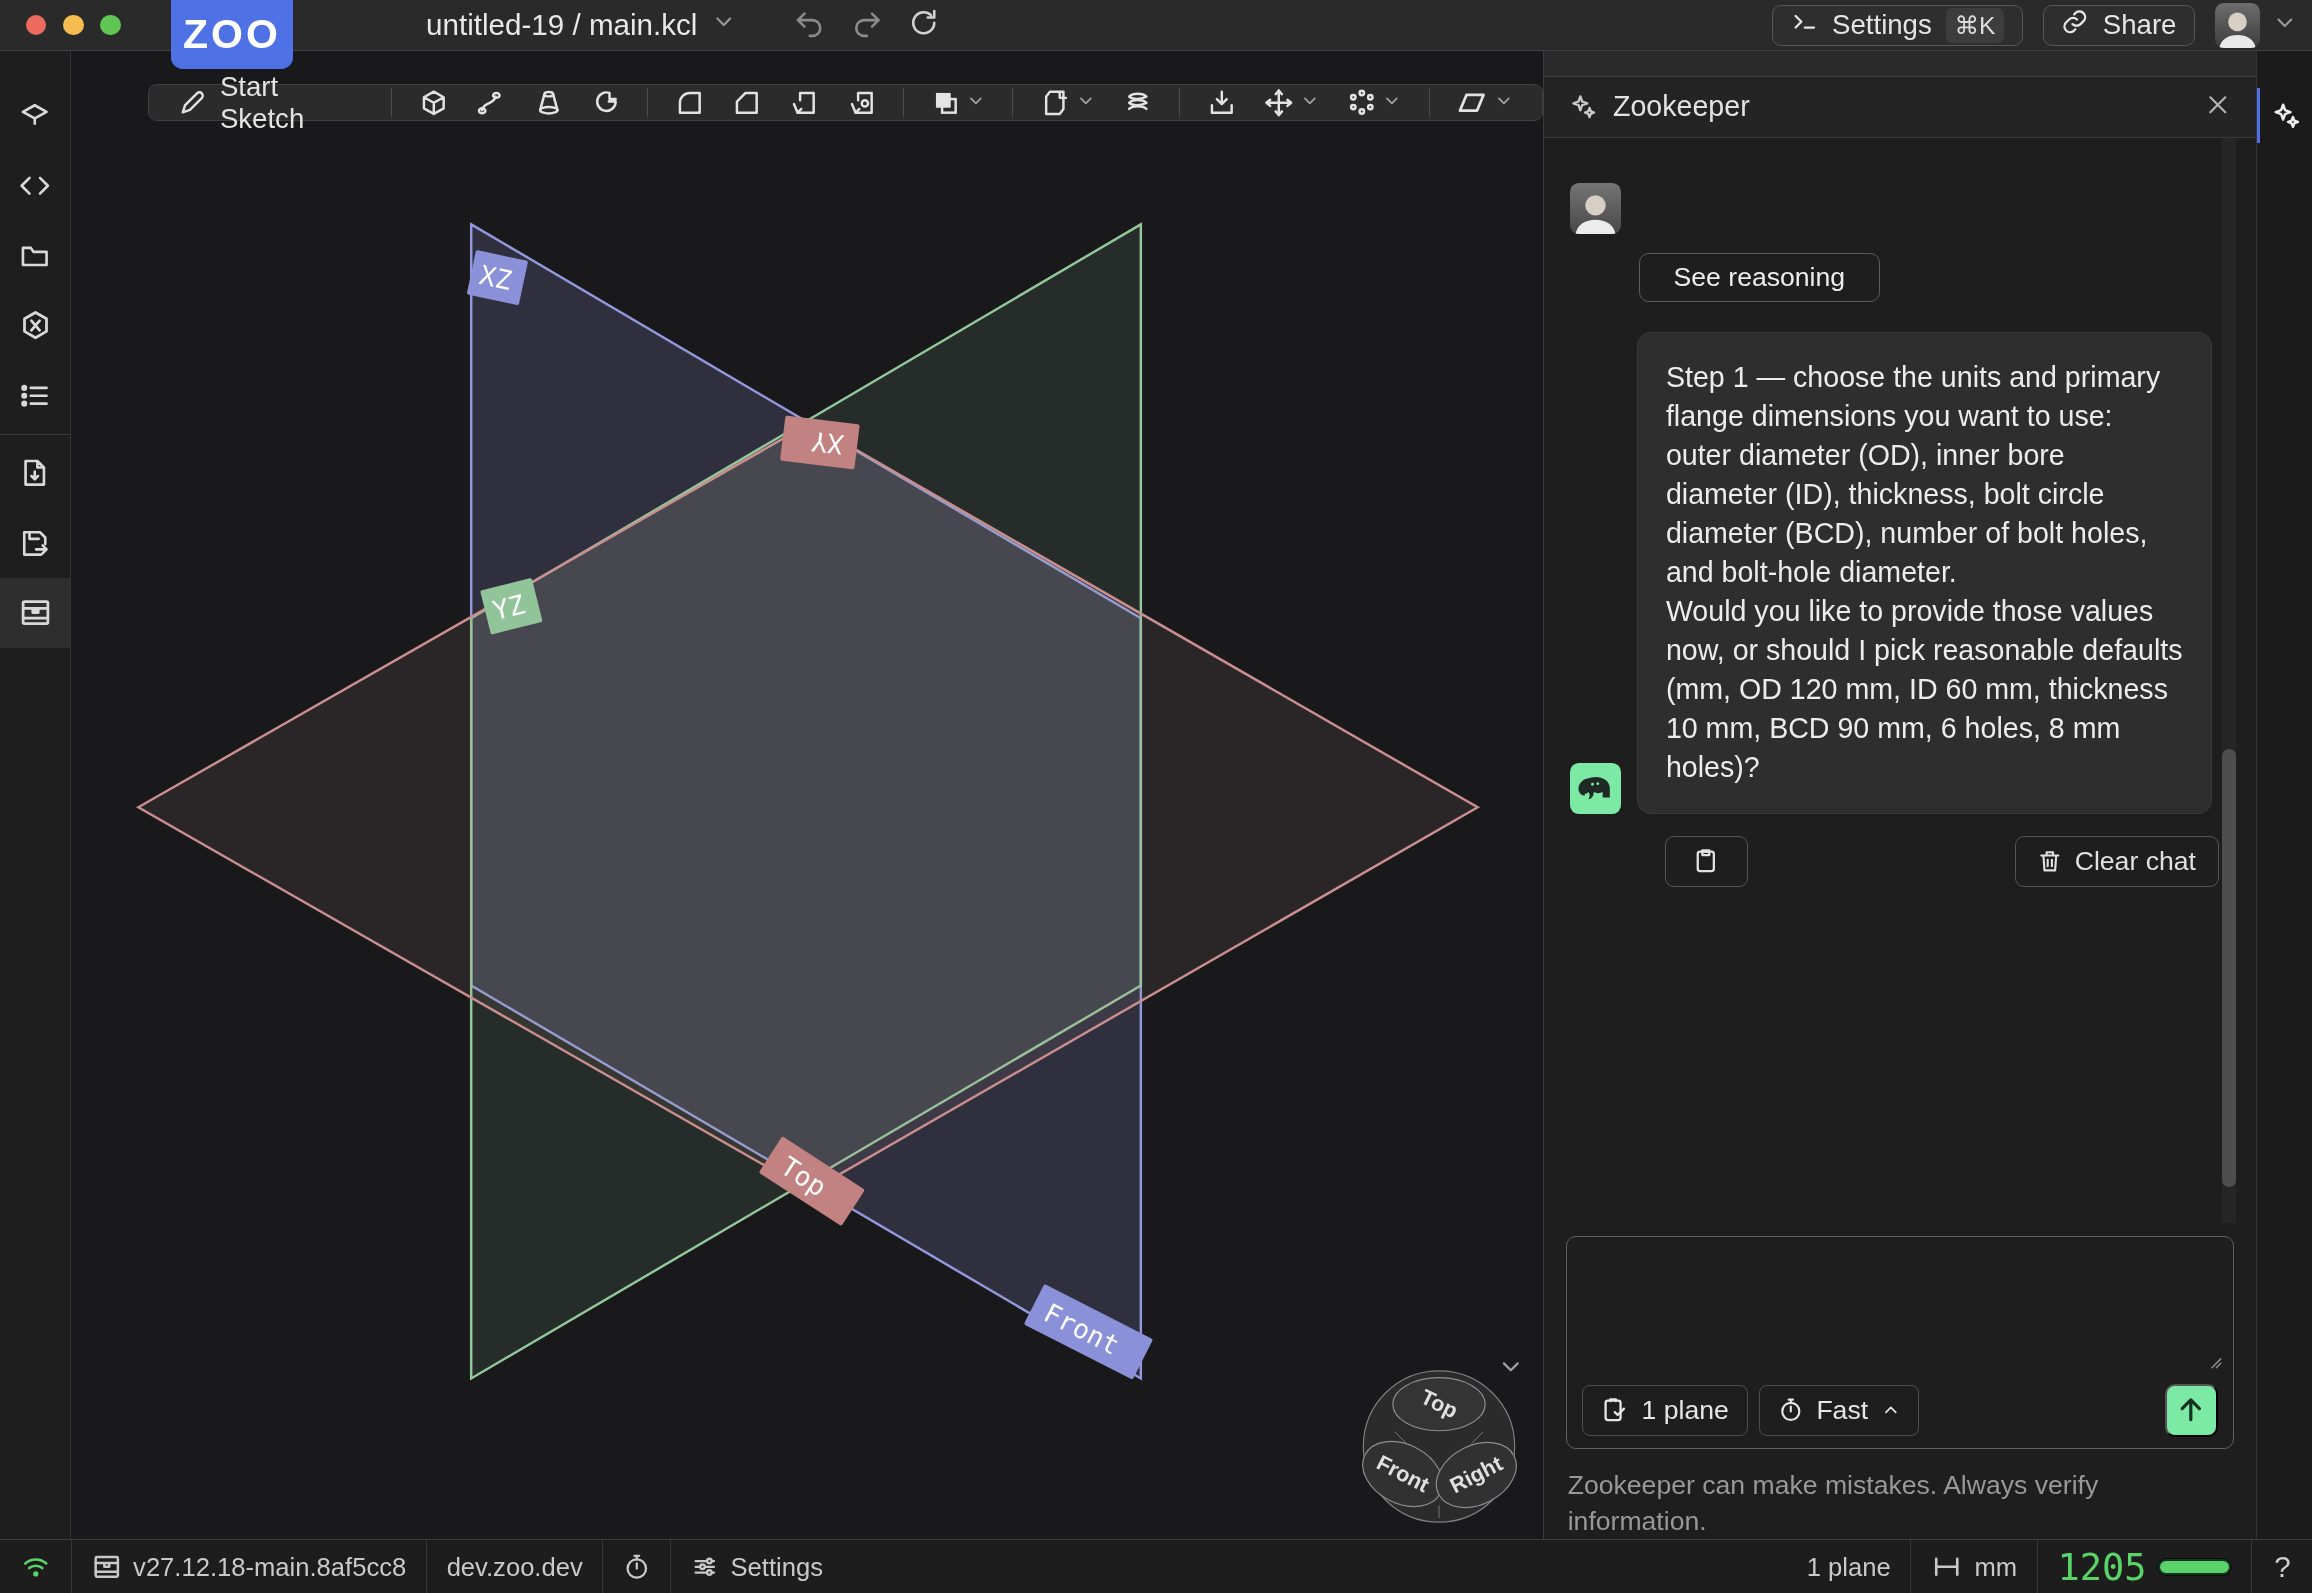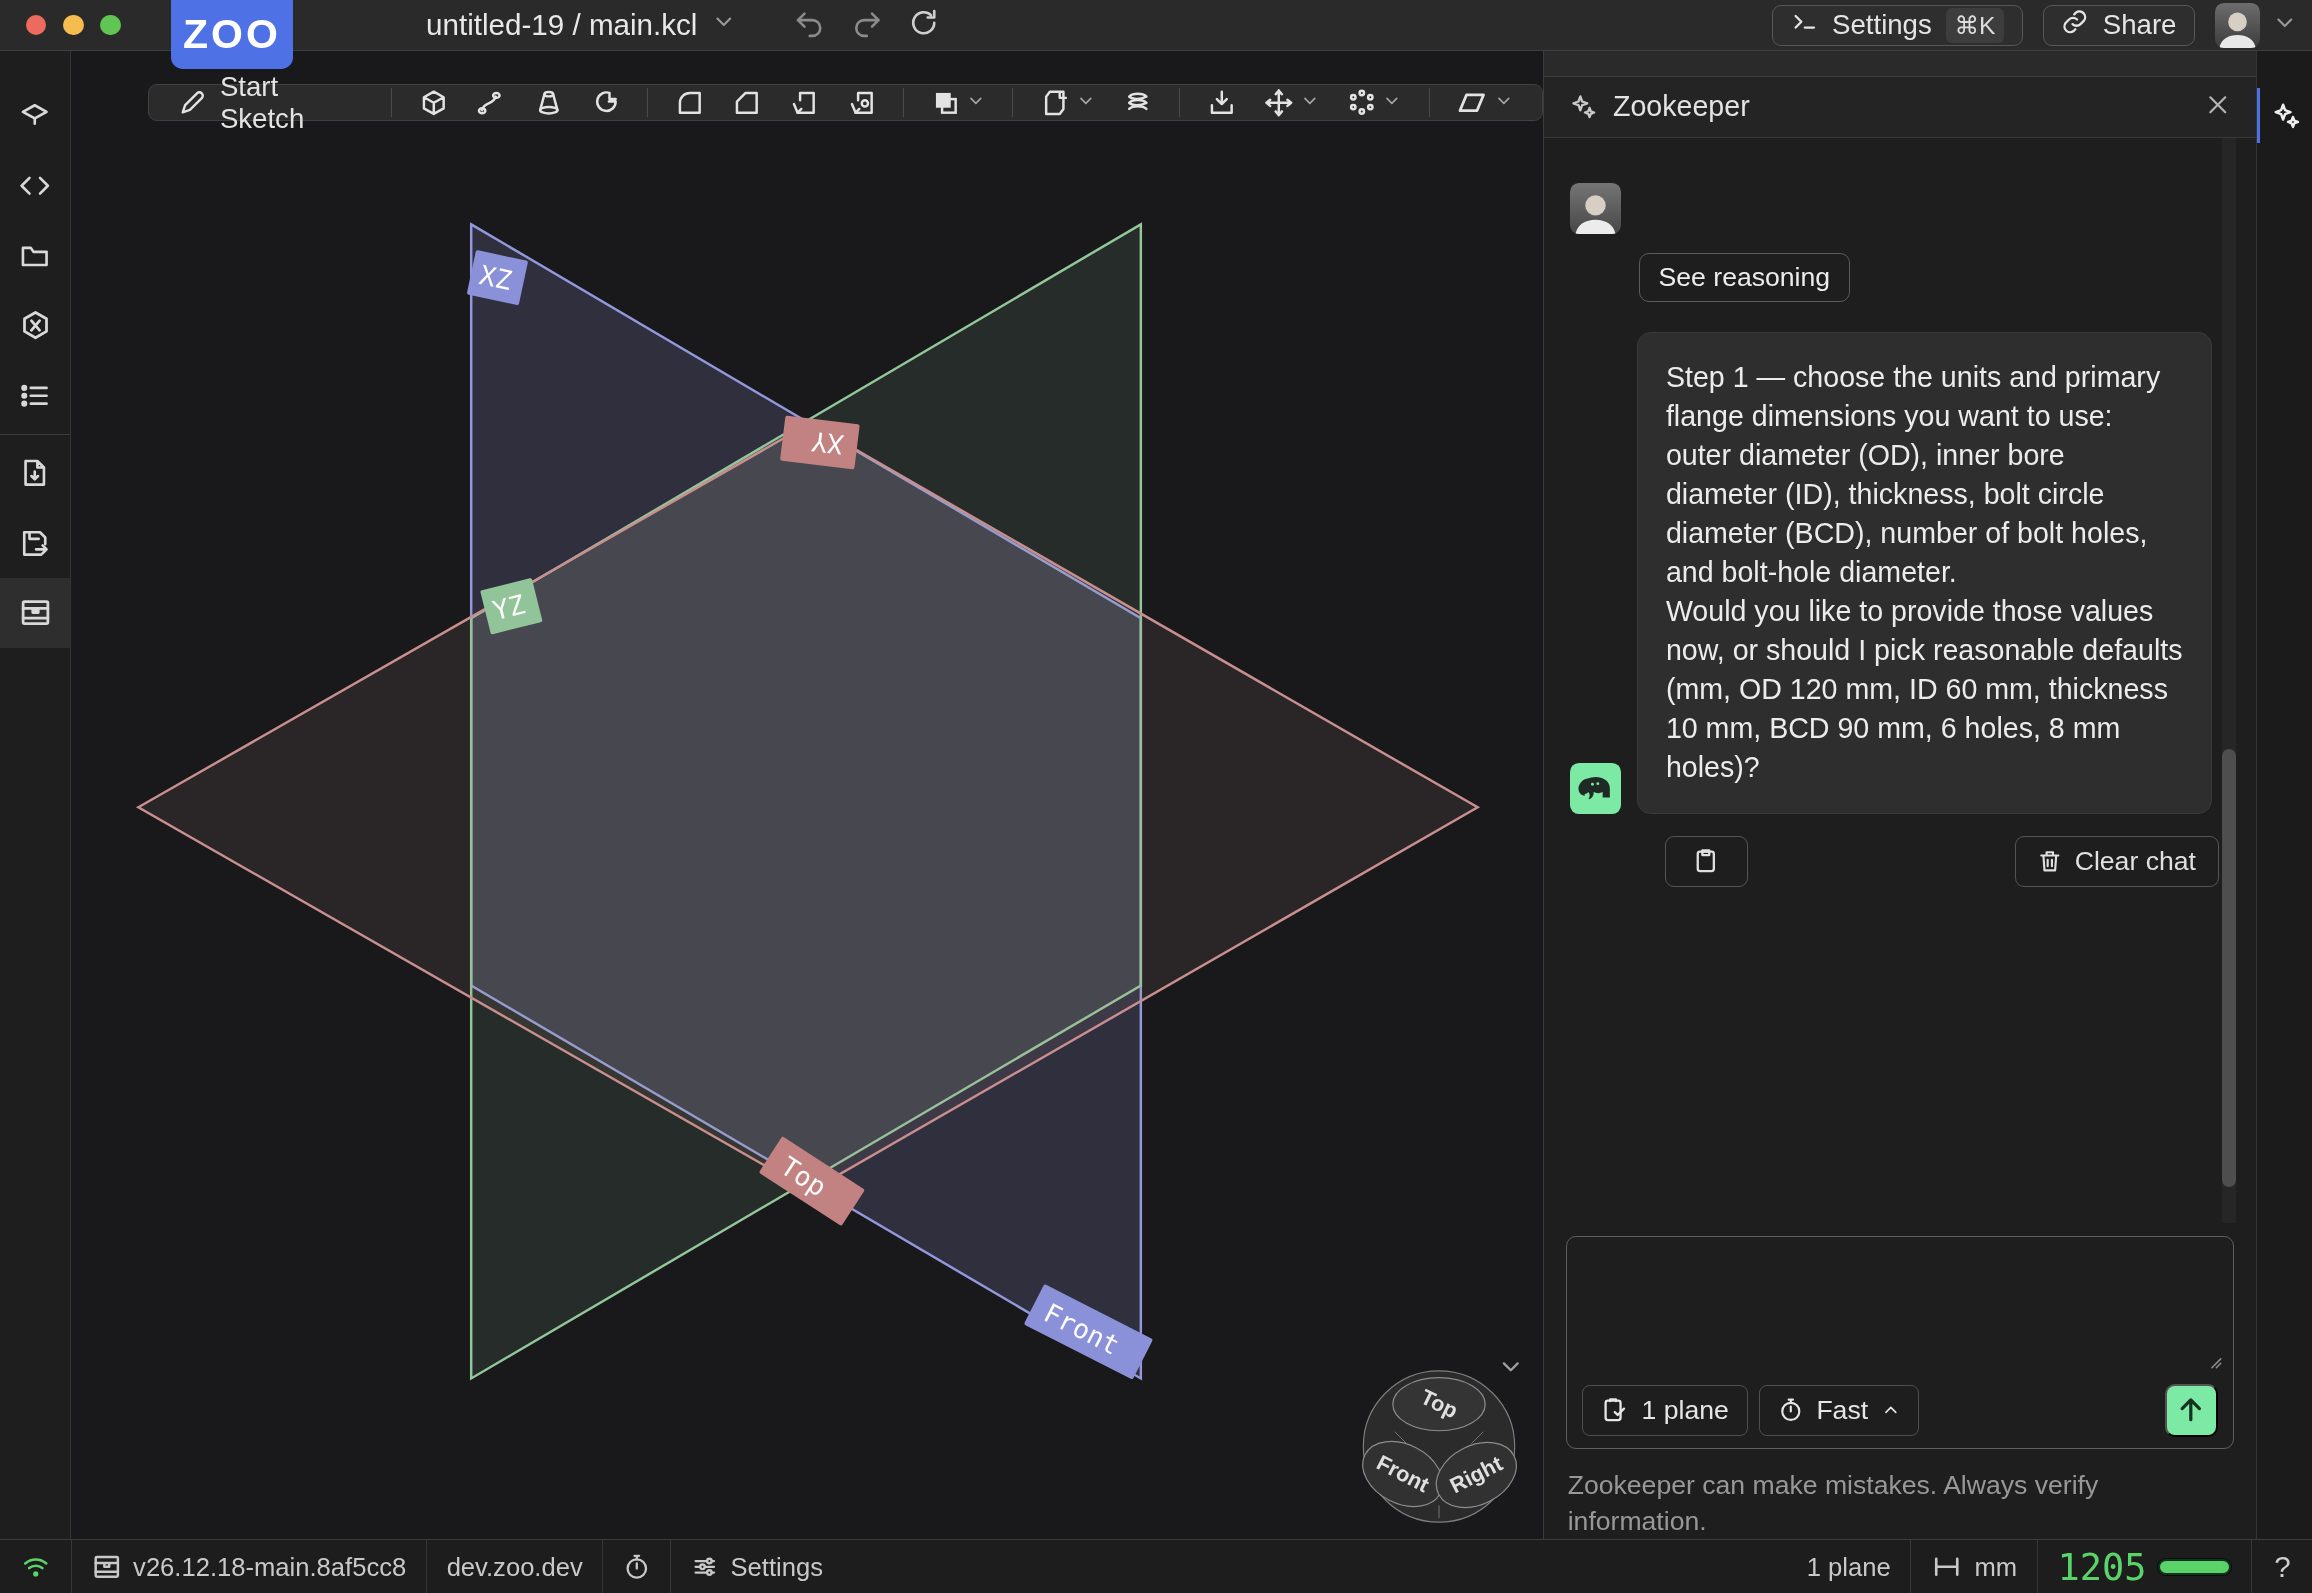--- a/index.html
+++ b/index.html
@@ -62,21 +62,21 @@
   .close-x { color:#b5b5b5; }
 
   .messages { position:relative; flex:1; padding:45px 0 0 25.6px; overflow:hidden; }
   .bubble { background:#2e2e2e; border:1px solid #3b3b3b; border-radius:13.8px; padding:25.6px 27.6px;
     font-size:28.6px; line-height:39px; color:#ececec; white-space:pre-wrap; }
   .user-row { display:flex; align-items:flex-end; gap:17.7px; }
   .user-bubble { width:556px; }
   .msg-avatar { width:51px; height:51px; border-radius:8.9px; flex:0 0 auto; }
   .user-avatar { background:linear-gradient(#757575,#474747); overflow:hidden; display:flex;
     align-items:flex-end; justify-content:center; }
-  .reason-btn { margin:19.7px 0 0 69px; height:49px; padding:0 19px; display:inline-flex; align-items:center;
+  .reason-btn { margin:19.7px 0 0 69px; height:49px; padding:0 34px; display:inline-flex; align-items:center;
     background:transparent; border:1.5px solid #5c5c5c; border-radius:9.9px; color:#ededed; font-size:26.6px; }
   .asst-row { display:flex; align-items:flex-end; gap:16.7px; margin-top:29.6px; }
   .zk-avatar { background:var(--mint); display:flex; align-items:center; justify-content:center; }
   .asst-bubble { width:575px; }
   .actions-row { margin:21.7px 0 0 95px; width:554px; display:flex; justify-content:space-between; }
   .icon-btn { height:51px; min-width:83px; padding:0 21.7px; border:1px solid #555; border-radius:9px;
     display:flex; align-items:center; justify-content:center; gap:11.8px; color:#e0e0e0; font-size:26.6px;
     background:transparent; }
   .chat-scroll { position:absolute; right:19.7px; top:0; bottom:0; width:14.8px; background:#262626; }
   .chat-thumb { position:absolute; left:0; width:14.8px; top:611px; height:438px; background:#4e4e4e; border-radius:7.9px; }
@@ -514,21 +514,21 @@
           <path d="M4 9.5a12 12 0 0 1 16 0M7 13a8 8 0 0 1 10 0"></path>
           <circle cx="12" cy="17.5" r="2" fill="currentColor" stroke="none"></circle>
         </svg>
     </div>
     <div class="sb-sep"></div>
     <div class="sb-cell">
       <svg class="ic" width="29.6" height="29.6" viewBox="0 0 24 24">
           <rect x="3" y="4" width="18" height="16" rx="1"></rect>
           <path d="M3 9h18M3 16h18M10 9h4v3h-4z"></path>
         </svg>
-      <span>v26.12.18-main.8af5cc8</span>
+      <span>v27.12.18-main.8af5cc8</span>
     </div>
     <div class="sb-sep"></div>
     <div class="sb-cell">
       <span>dev.zoo.dev</span>
     </div>
     <div class="sb-sep"></div>
     <div class="sb-cell">
       <svg class="ic" width="27.6" height="27.6" viewBox="0 0 24 24">
           <circle cx="12" cy="13.5" r="8"></circle>
           <path d="M12 9v4.5M10 2.5h4M12 2.5v3"></path>

